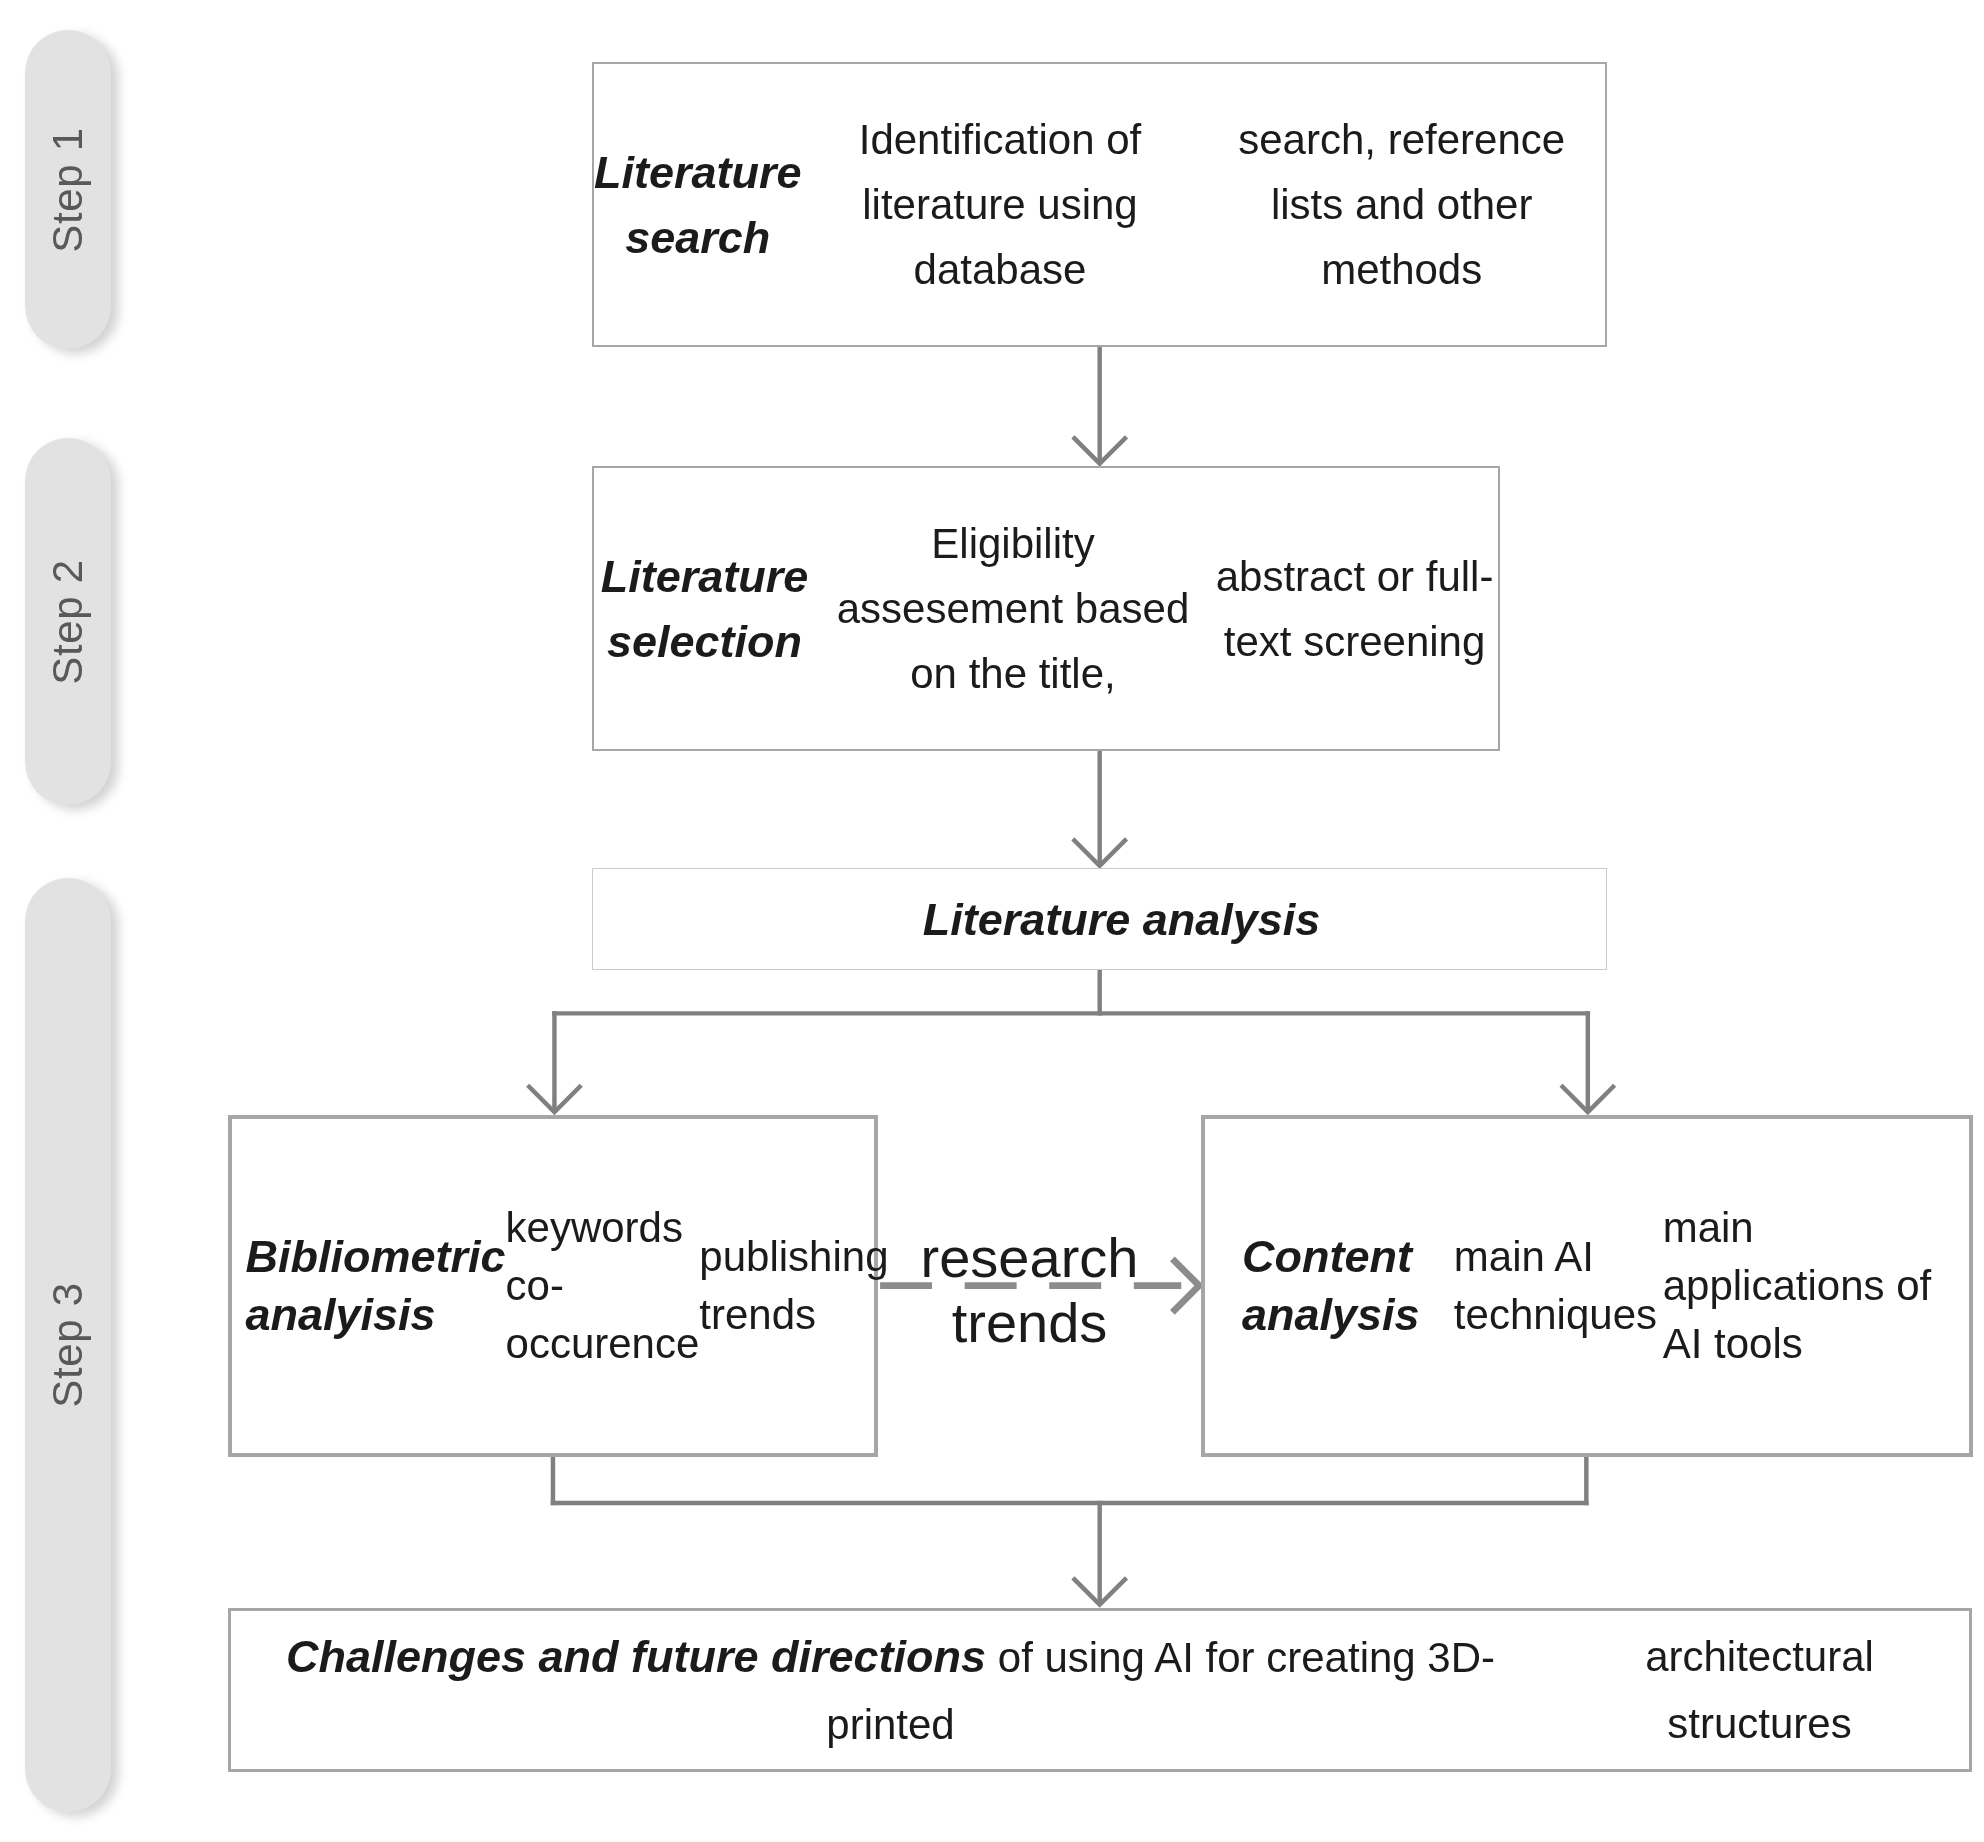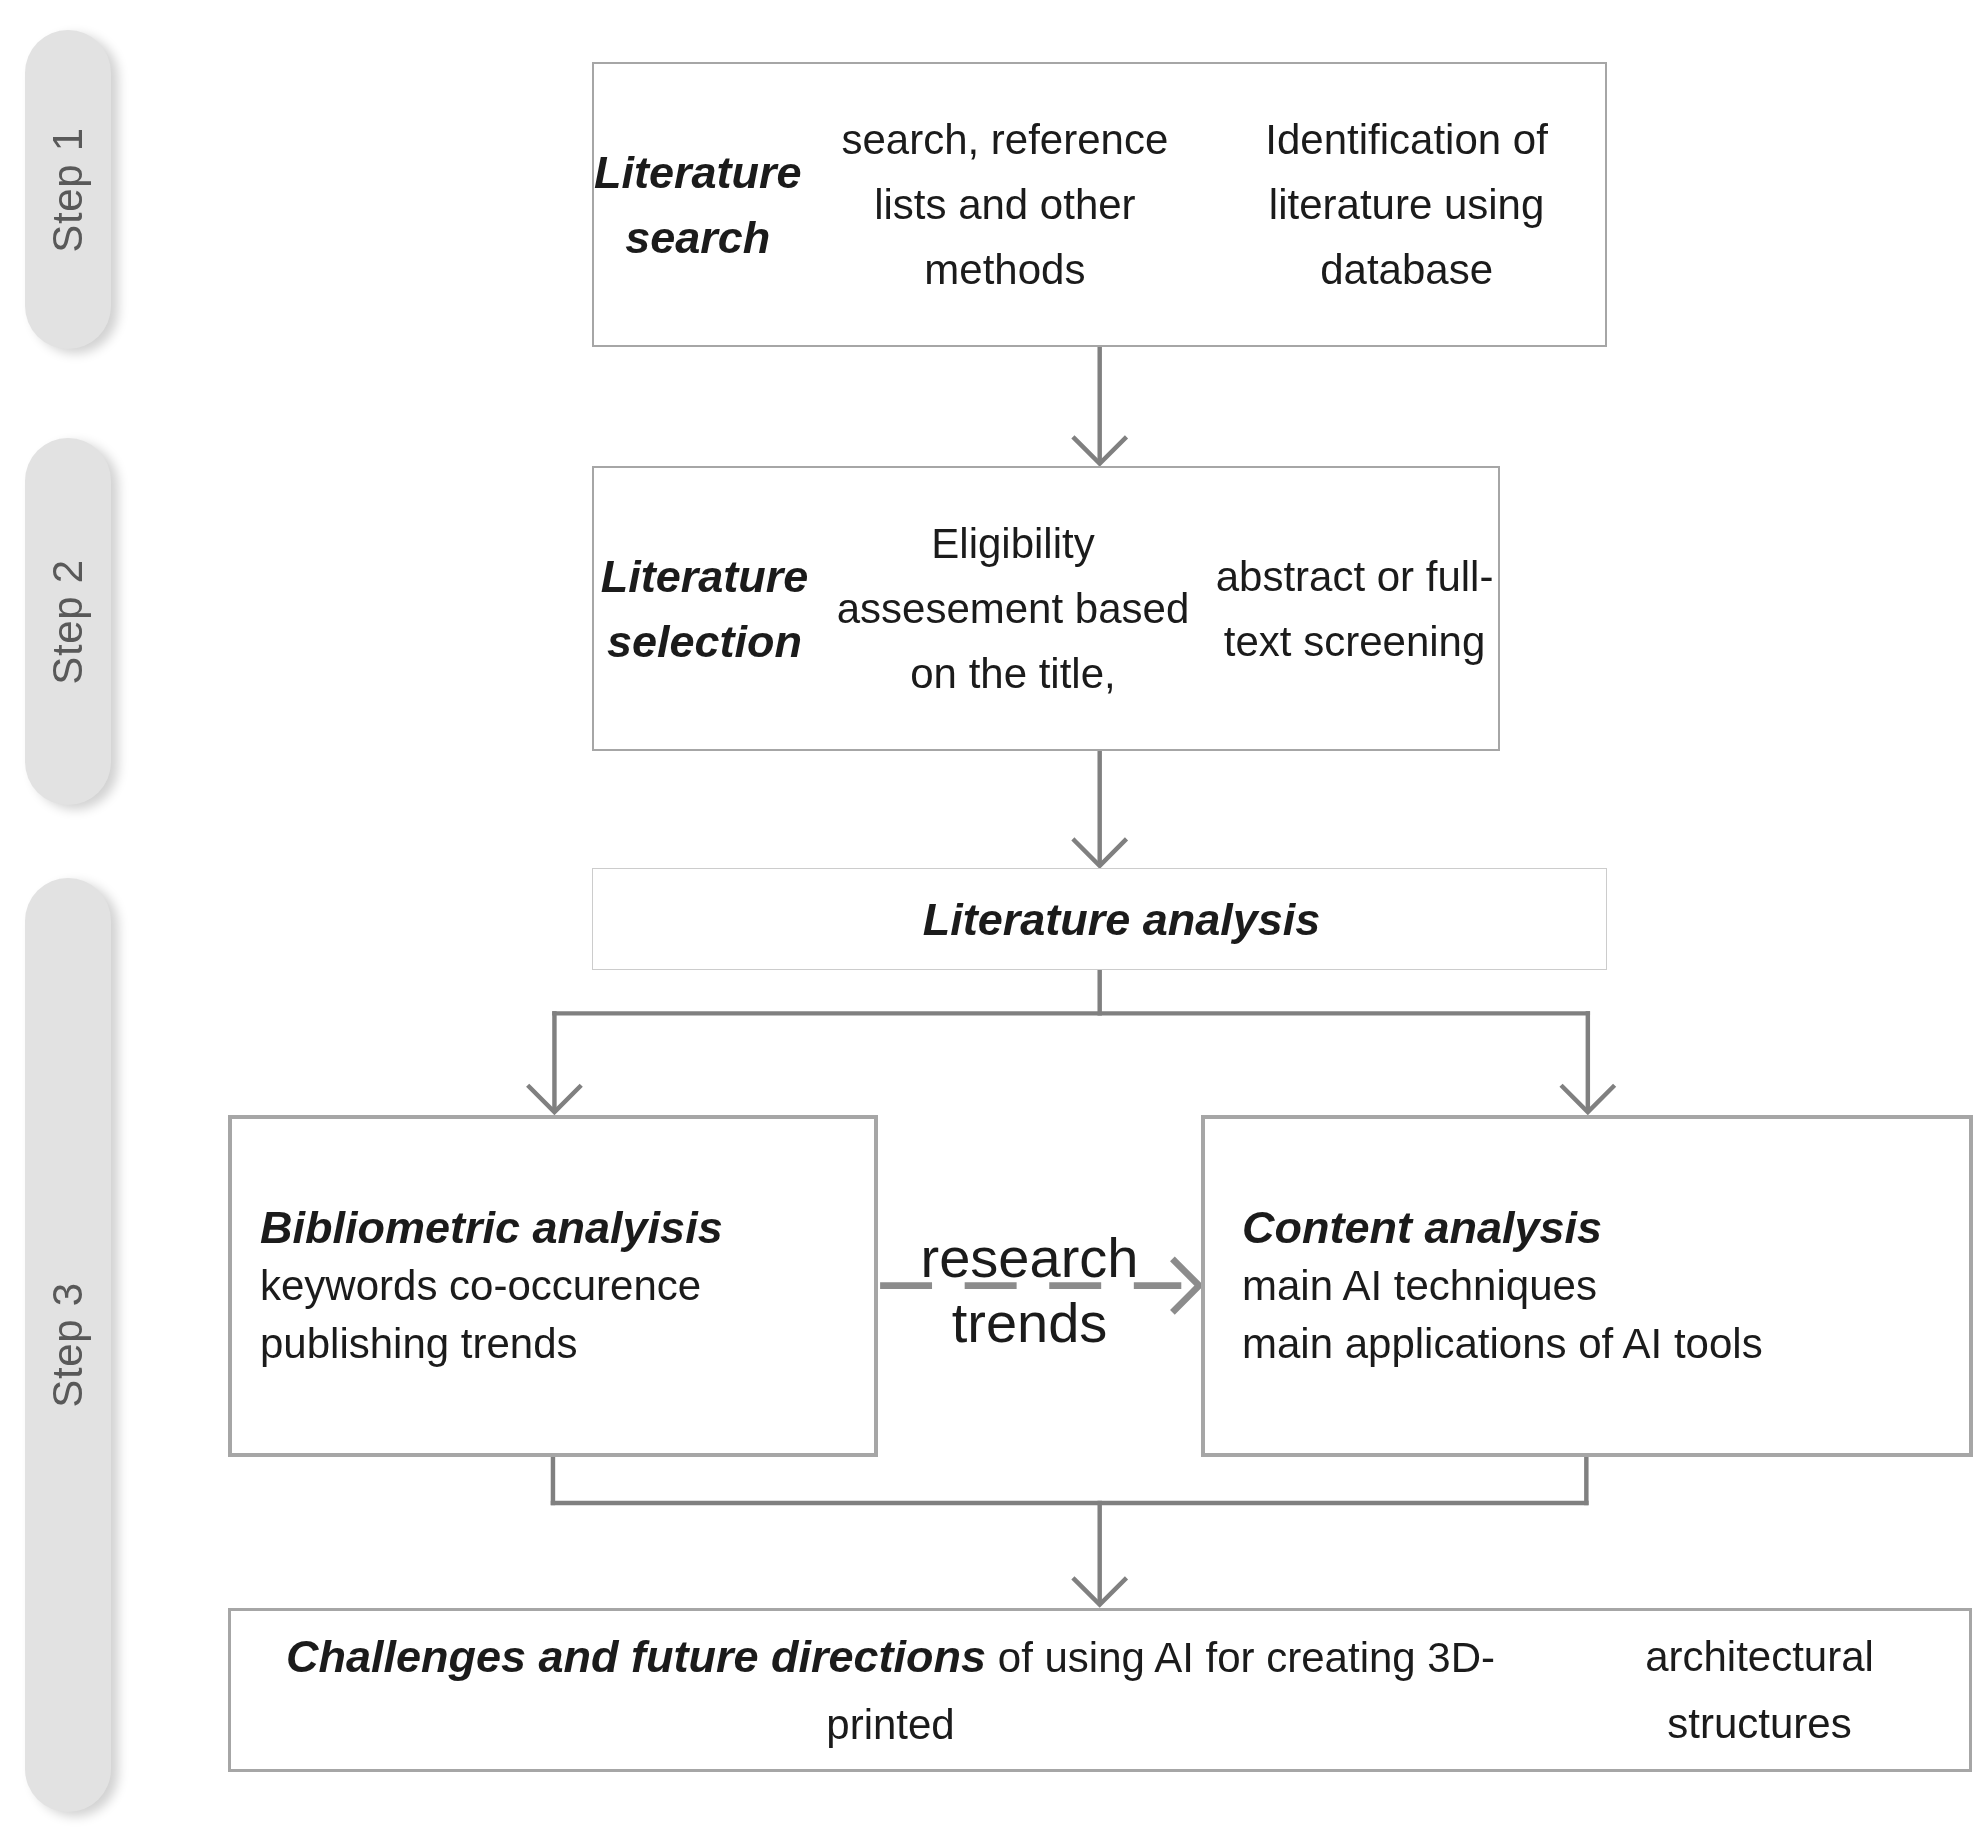--- a/index.html
+++ b/index.html
@@ -34,21 +34,21 @@
   .box1{left:592px; top:62px;  width:1015px; height:285px;}
   .box2{left:592px; top:466px; width:908px; height:285px;}
   .box3{
     left:592px; top:868px; width:1015px; height:102px;
     border:1.5px solid var(--light-border,#cccccc);
     display:flex; align-items:center; justify-content:center; z-index:2; position:absolute;
     background:#ffffff; box-sizing:border-box;padding-left:44px;
   }
   .side-box{
     border:4.5px solid var(--box-border,#a6a6a6);
-    display:flex; flex-direction:column; justify-content:center; align-items:flex-start;
+    display:flex; flex-direction:row; justify-content:center; align-items:center;
     text-align:left;
   }
   .boxL{left:228px;  top:1115px; width:650px;  height:342px; padding-left:28px;}
   .boxR{left:1201px; top:1115px; width:772px; height:342px; padding-left:37px;}
   .boxB{
     left:228px; top:1608px; width:1744px; height:164px;
     border:3.7px solid var(--box-border,#a6a6a6);
     display:flex; flex-direction:row; align-items:center; justify-content:center;
     text-align:center;
   }
@@ -108,22 +108,22 @@
   </div>
   <div class="pill pill2">
     <span>Step 2</span>
   </div>
   <div class="pill pill3">
     <span>Step 3</span>
   </div>
 
   <div class="box center-box box1">
     <div class="btitle">Literature search</div>
+    <div class="bline">Identification of literature using database</div>
     <div class="bline">search, reference lists and other methods</div>
-    <div class="bline">Identification of literature using database</div>
   </div>
 
   <div class="box center-box box2">
     <div class="btitle">Literature selection</div>
     <div class="bline">Eligibility assesement based on the title,</div>
     <div class="bline">abstract or full-text screening</div>
   </div>
 
   <div class="box3">
     <div class="btitle">Literature analysis</div>

